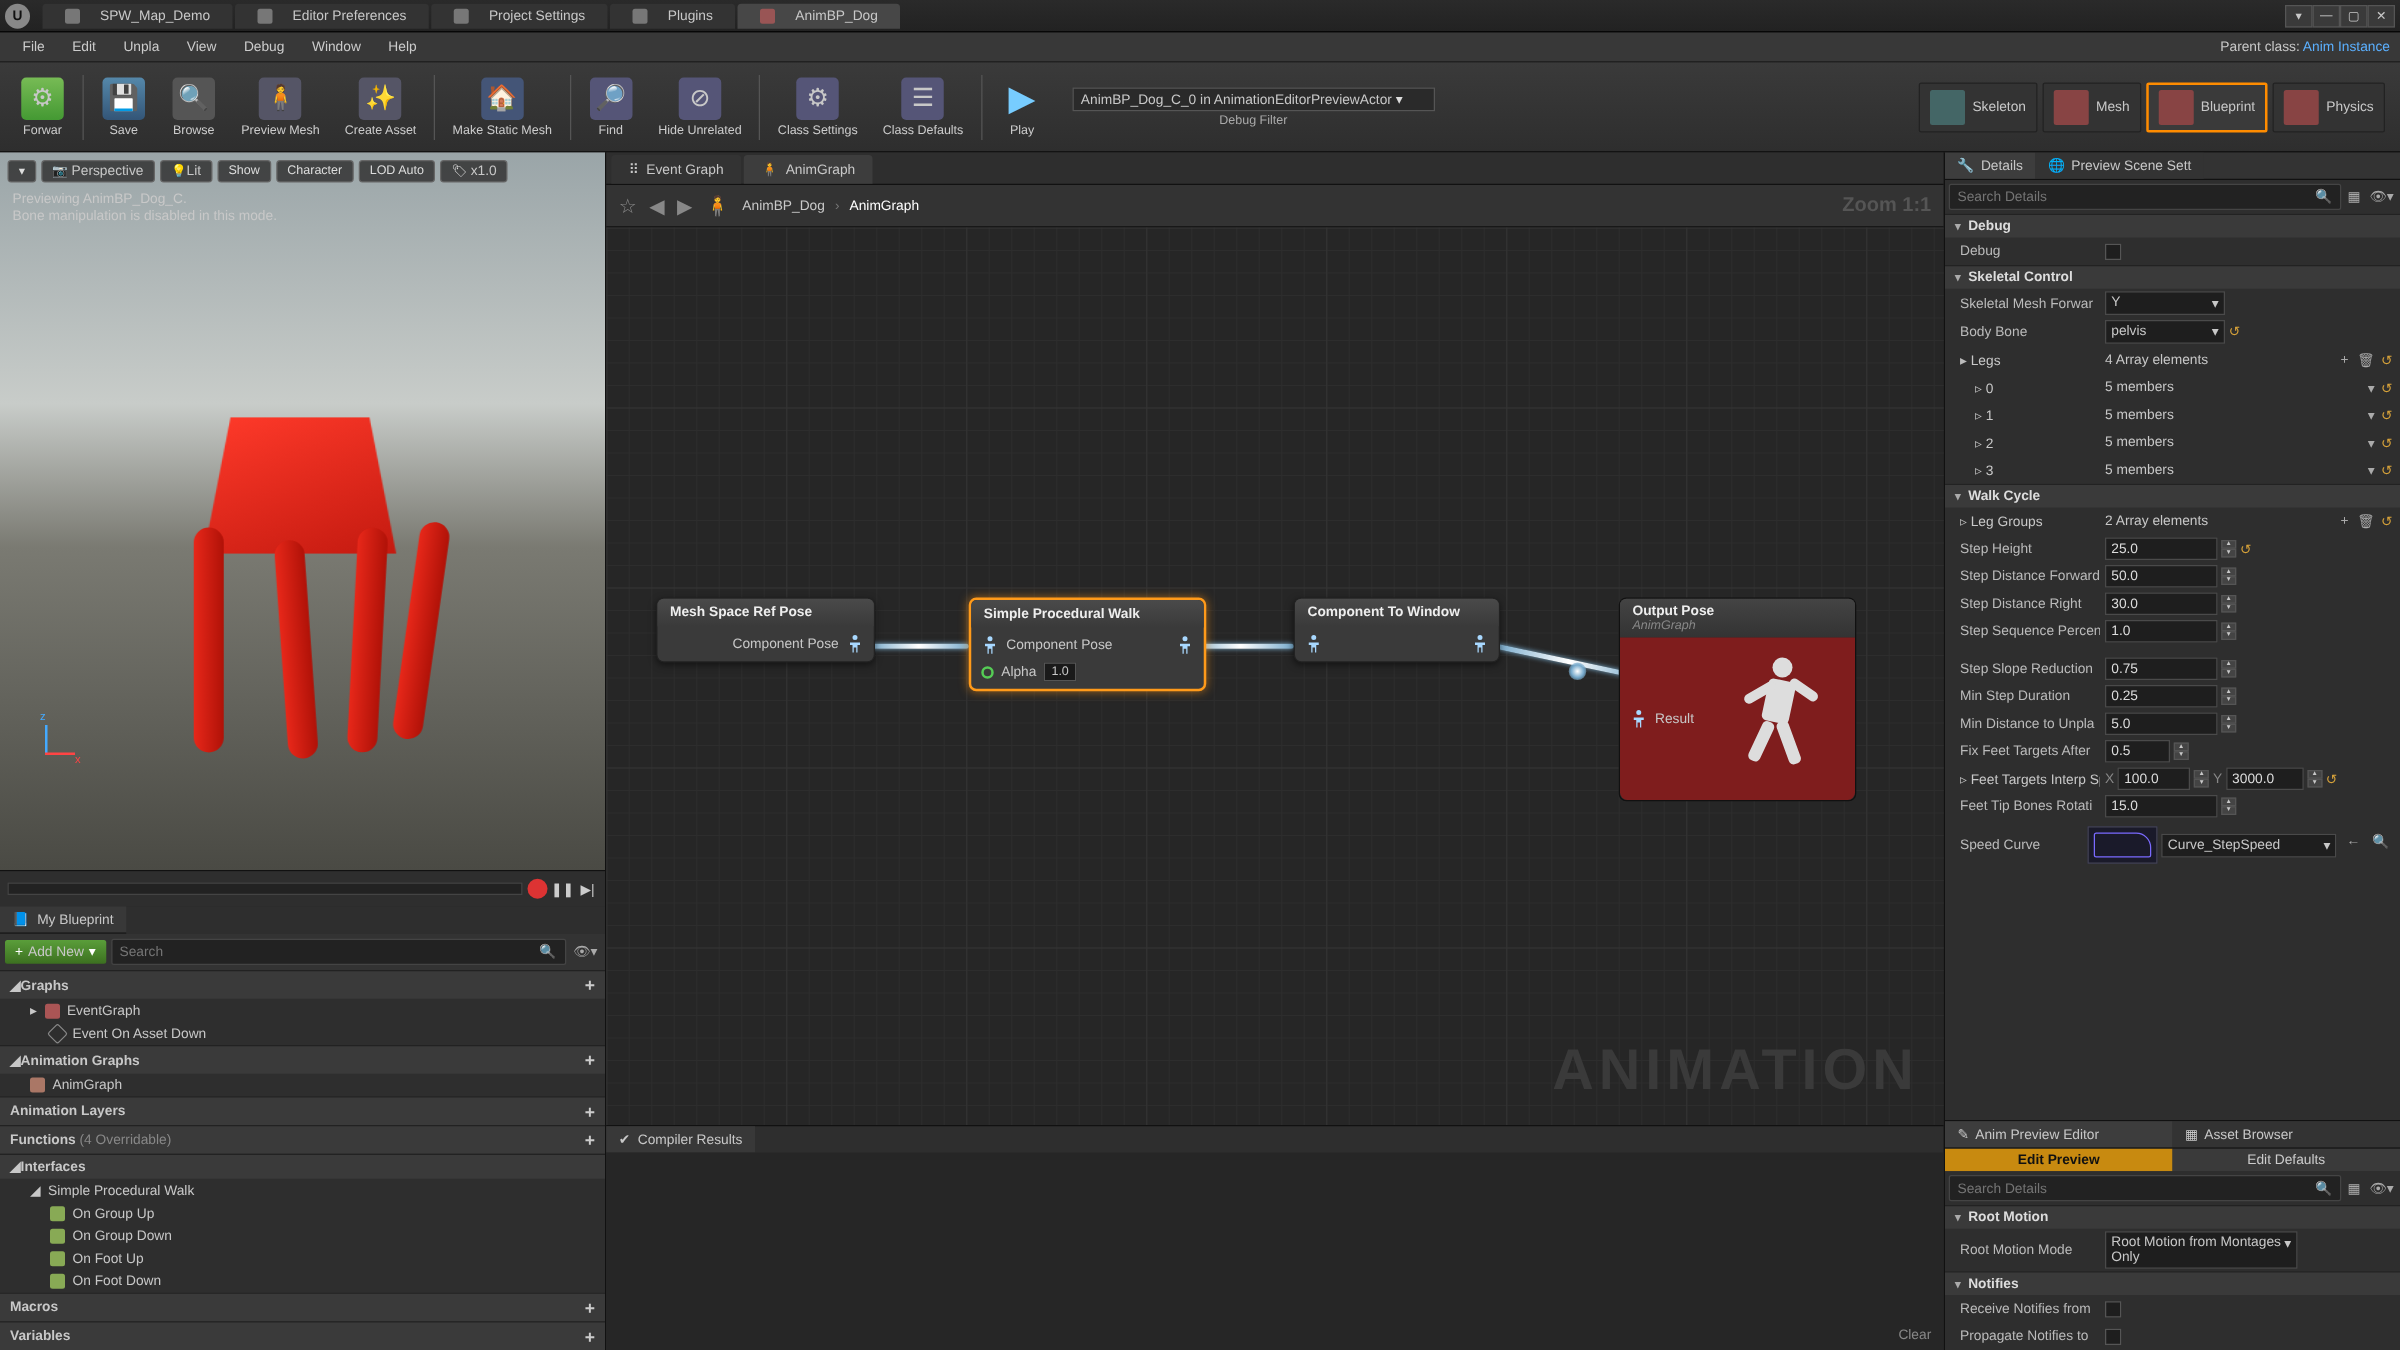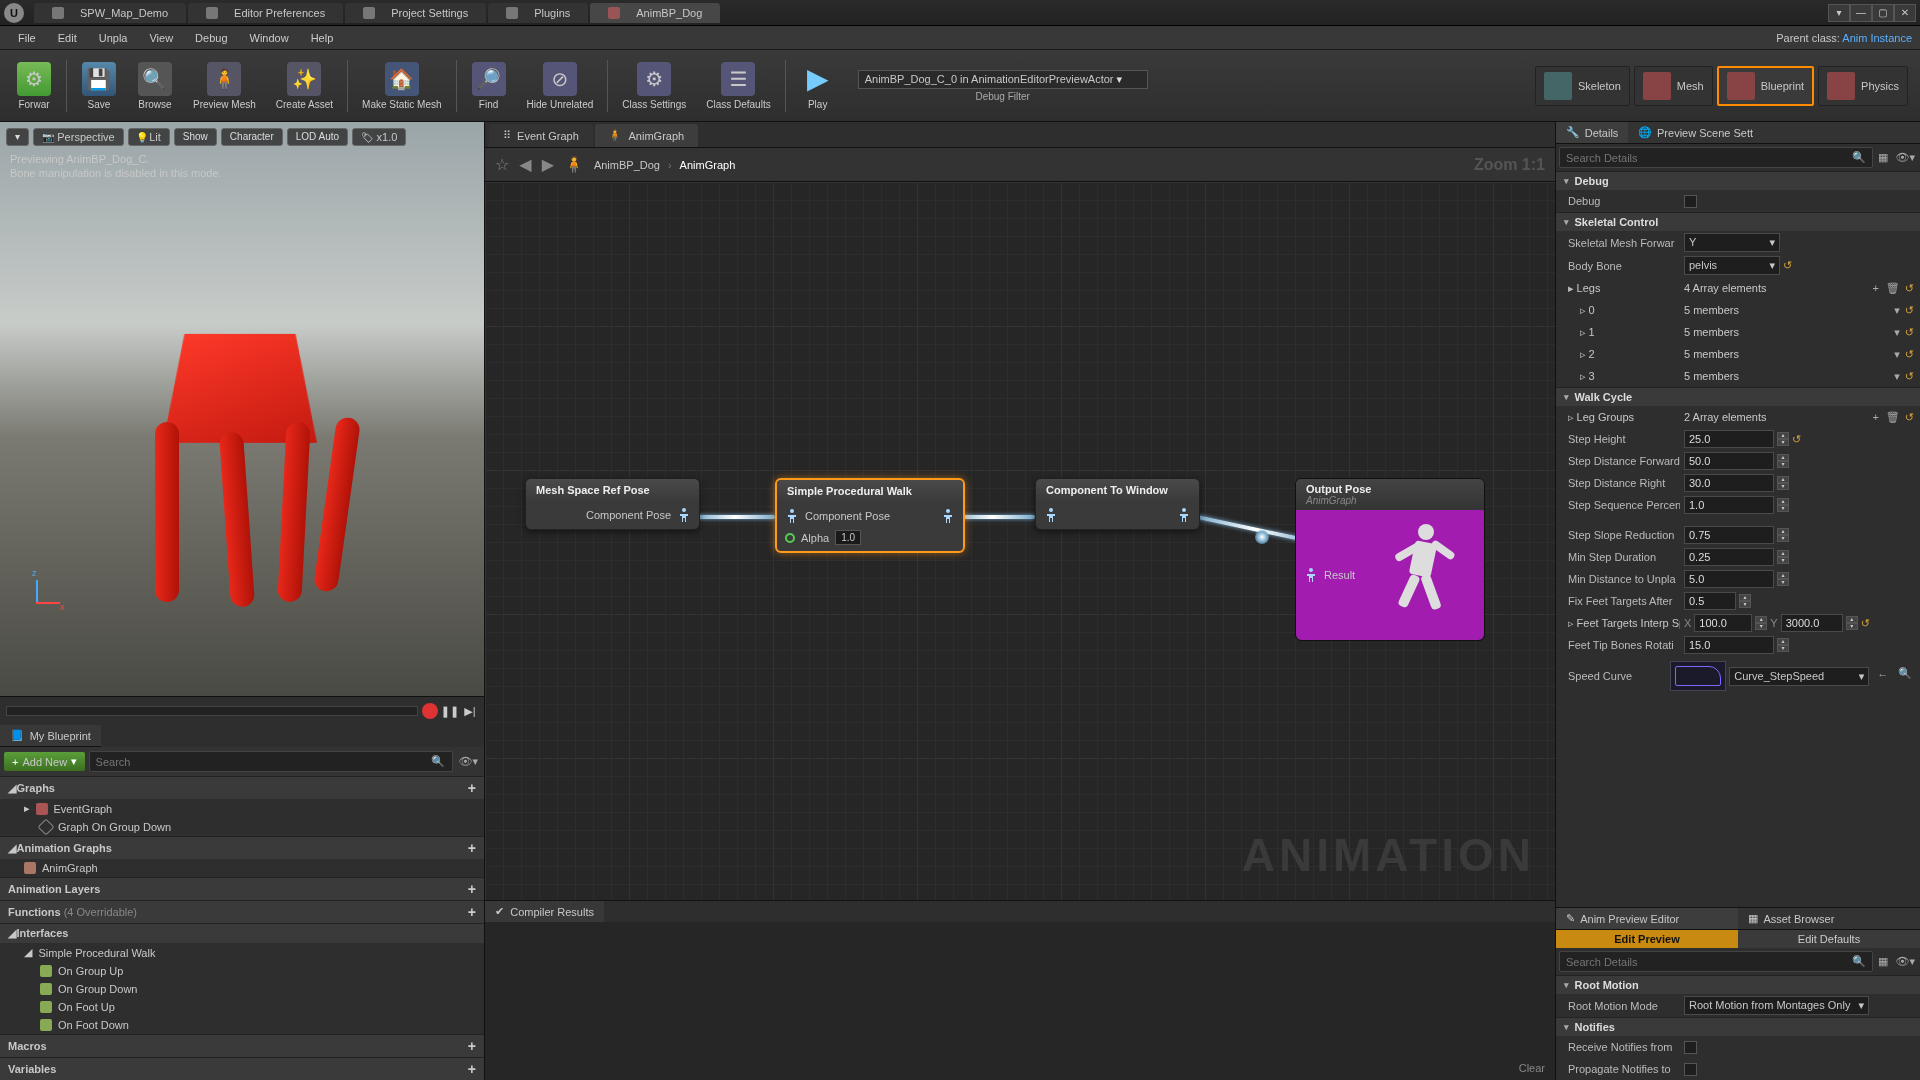--- a/index.html
+++ b/index.html
@@ -83,21 +83,21 @@
 .node.selected{border:2px solid #ff9a1a;box-shadow:0 0 8px rgba(255,150,20,.5)}
 .node-title{background:linear-gradient(#4a4a4a,#3a3a3a);padding:5px 10px;border-radius:5px 5px 0 0;font-weight:bold;color:#eee;font-size:11px}
 .node-body{padding:6px 8px;display:flex;flex-direction:column;gap:6px}
 .node-row{display:flex;align-items:center;gap:6px;font-size:11px}
 .alpha-pin{width:10px;height:10px;border-radius:50%;border:2px solid #5c5}
 .alpha-val{background:#1a1a1a;border:1px solid #555;padding:1px 5px;font-size:10px}
 .output-node{position:absolute;background:#2a2a2a;border:1px solid #111;border-radius:6px;width:190px}
 .output-title{background:linear-gradient(#444,#333);padding:4px 10px;border-radius:5px 5px 0 0}
 .output-title .t1{font-weight:bold;color:#eee}
 .output-title .t2{color:#888;font-style:italic;font-size:10px}
-.output-body{height:130px;display:flex;padding:8px;gap:10px;background:#a21caf;border-radius:0 0 6px 6px}
+.output-body{height:130px;display:flex;align-items:center;padding:8px;gap:10px;background:#7f1d1d;border-radius:0 0 6px 6px}
 .runner{width:100px;height:110px;position:relative;margin-left:auto}
 .runner-body{position:absolute;background:#ddd;border-radius:4px}
 .wire{position:absolute;height:4px;background:linear-gradient(90deg,#7ac,#fff,#7ac);border-radius:2px;box-shadow:0 0 4px #7ac}
 .wire-glow{position:absolute;width:14px;height:14px;background:radial-gradient(#fff,#7ac,transparent);border-radius:50%}
 .compiler{height:180px;background:#2e2e2e;border-top:1px solid #111;display:flex;flex-direction:column}
 .compiler-tab{background:#383838;padding:4px 10px;width:fit-content;display:flex;gap:6px;align-items:center}
 .compiler-body{flex:1;background:#262626;position:relative}
 .clear-btn{position:absolute;right:10px;bottom:6px;color:#888;font-size:11px}
 .right-col{width:365px;background:#2e2e2e;border-left:1px solid #111;display:flex;flex-direction:column;overflow:hidden}
 .rtabs{display:flex;background:#333;border-bottom:1px solid #111}
@@ -306,21 +306,21 @@
             <span>◢<span>Graphs</span></span>
             <span class="plus">+</span>
           </div>
         <div class="tree-item">
             <span>▸</span>
             <span class="tico2 ev"></span>
             <span>EventGraph</span>
           </div>
         <div class="tree-item sub">
             <span class="tico2" style="background:transparent;border:1px solid #888;transform:rotate(45deg)"></span>
-            <span>Graph On Group Down</span>
+            <span>Event On Asset Down</span>
           </div>
         <div class="tree-sec">
             <span>◢<span>Animation Graphs</span></span>
             <span class="plus">+</span>
           </div>
         <div class="tree-item">
             <span class="tico2" style="background:#a76"></span>
             <span>AnimGraph</span>
           </div>
         <div class="tree-sec">
@@ -713,21 +713,21 @@
           <input placeholder="Search Details" style="">
           <span>🔍</span>
         </div>
       <span class="mini-icon">▦</span>
       <span class="mini-icon">👁▾</span>
     </div>
     <div class="dsec">Root Motion</div>
     <div class="drow">
         <div class="dlabel">Root Motion Mode</div>
         <div class="dctrl">
-          <div class="dselect" style="width:185px">
+          <div class="dselect" style="width:154px">
             <span>Root Motion from Montages Only</span>
             <span>▾</span>
           </div>
         </div>
       </div>
     <div class="dsec">Notifies</div>
     <div class="drow">
         <div class="dlabel">Receive Notifies from</div>
         <div class="dctrl">
           <div class="dcheck"></div>

